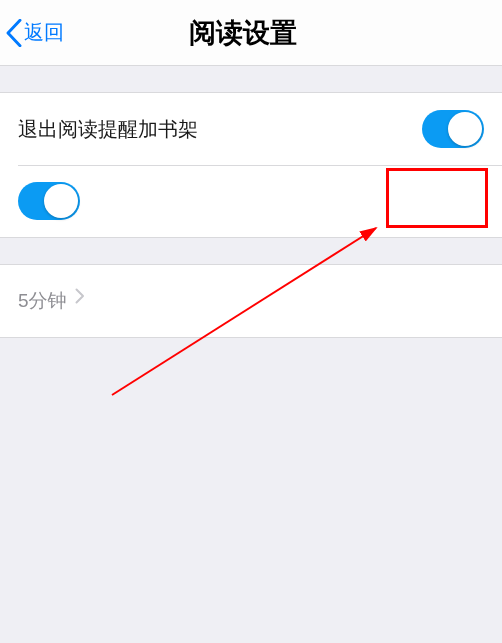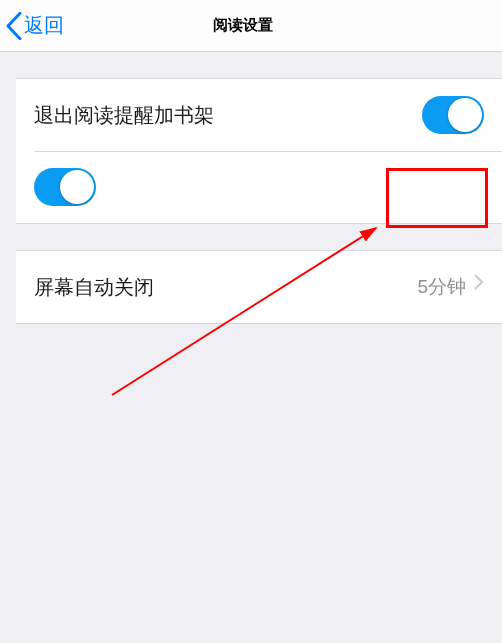--- a/index.html
+++ b/index.html
@@ -1,48 +1,47 @@
 <!DOCTYPE html>
 <html><head>
   <meta charset="utf-8">
   <style>
     * { margin: 0; padding: 0; box-sizing: border-box; }
     html, body { width: 502px; height: 643px; font-family: -apple-system, "PingFang SC", "Helvetica Neue", sans-serif; background: #efeff4; overflow: hidden; }
     .nav {
-      height: 52px;
+      height: 66px;
       background: #fdfdfd;
       border-bottom: 1px solid #d9d9dc;
       display: flex;
       align-items: center;
       position: relative;
     }
     .back {
       display: flex;
       align-items: center;
       color: #007aff;
       font-size: 20px;
       padding-left: 6px;
       cursor: pointer;
     }
     .back svg { width: 16px; height: 28px; margin-right: 2px; }
     .title {
       position: absolute;
       left: 0; right: 16px;
       text-align: center;
-      font-size: 15px;
+      font-size: 27px;
       font-weight: 600;
       color: #000;
       pointer-events: none;
     }
     .gap { height: 26px; }
     .group {
       background: #fff;
       border-top: 1px solid #d9d9dc;
       border-bottom: 1px solid #d9d9dc;
-      margin-left: 16px;
     }
     .row {
       display: flex;
       align-items: center;
       justify-content: space-between;
       padding: 0 18px;
       height: 72px;
       position: relative;
     }
     .row + .row::before {
@@ -109,21 +108,20 @@
     <div class="toggle">
         <div class="knob"></div>
       </div>
   </div>
 </div>
 
 <div class="gap"></div>
 
 <div class="group">
   <div class="row value-row">
-    <span class="label">屏幕自动关闭</span>
     <div class="right">
       <span class="value">5分钟</span>
       <svg class="chev" width="10" height="16" viewBox="0 0 10 16">
           <polyline points="1.5,1.5 8,8 1.5,14.5" fill="none" stroke="#c7c7cc" stroke-width="2" stroke-linecap="round" stroke-linejoin="round"></polyline>
         </svg>
     </div>
   </div>
 </div>
 
 <div class="annot-box" style="left:386px; top:168px; width:102px; height:60px;"></div>

